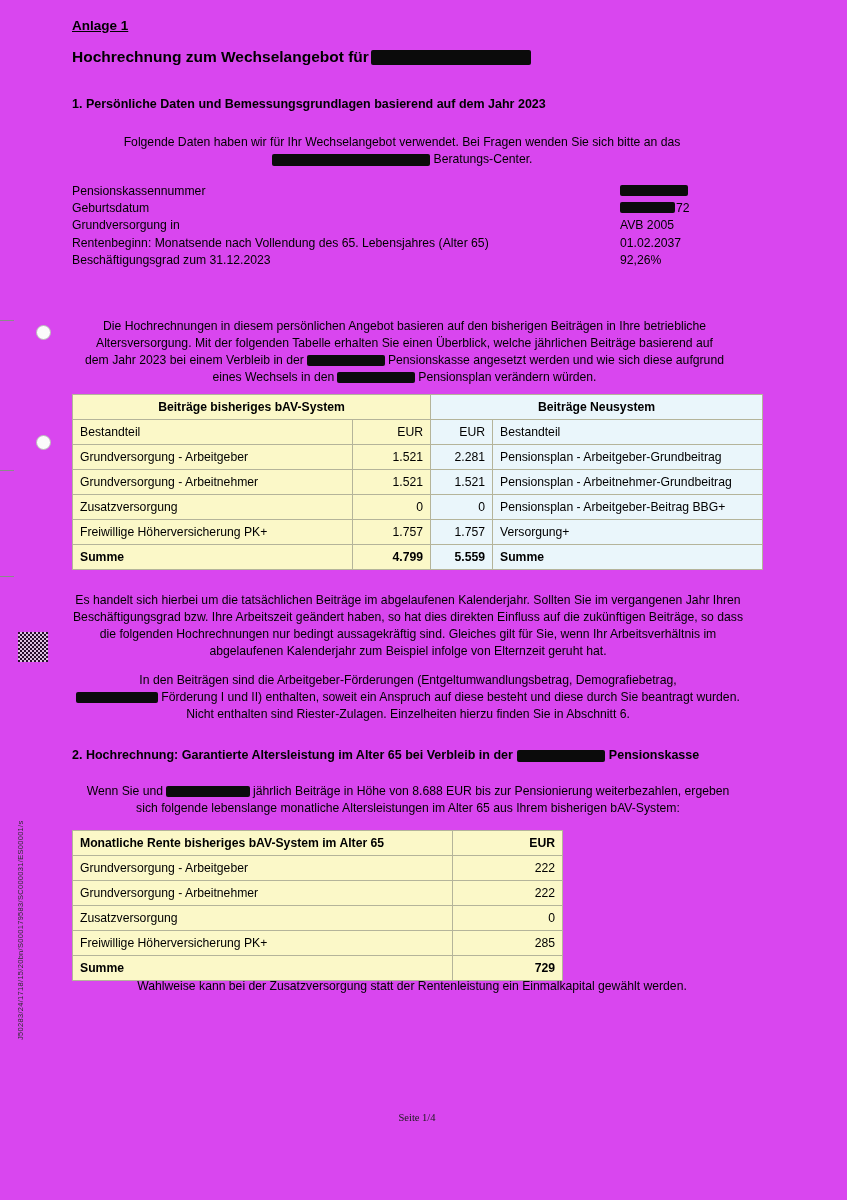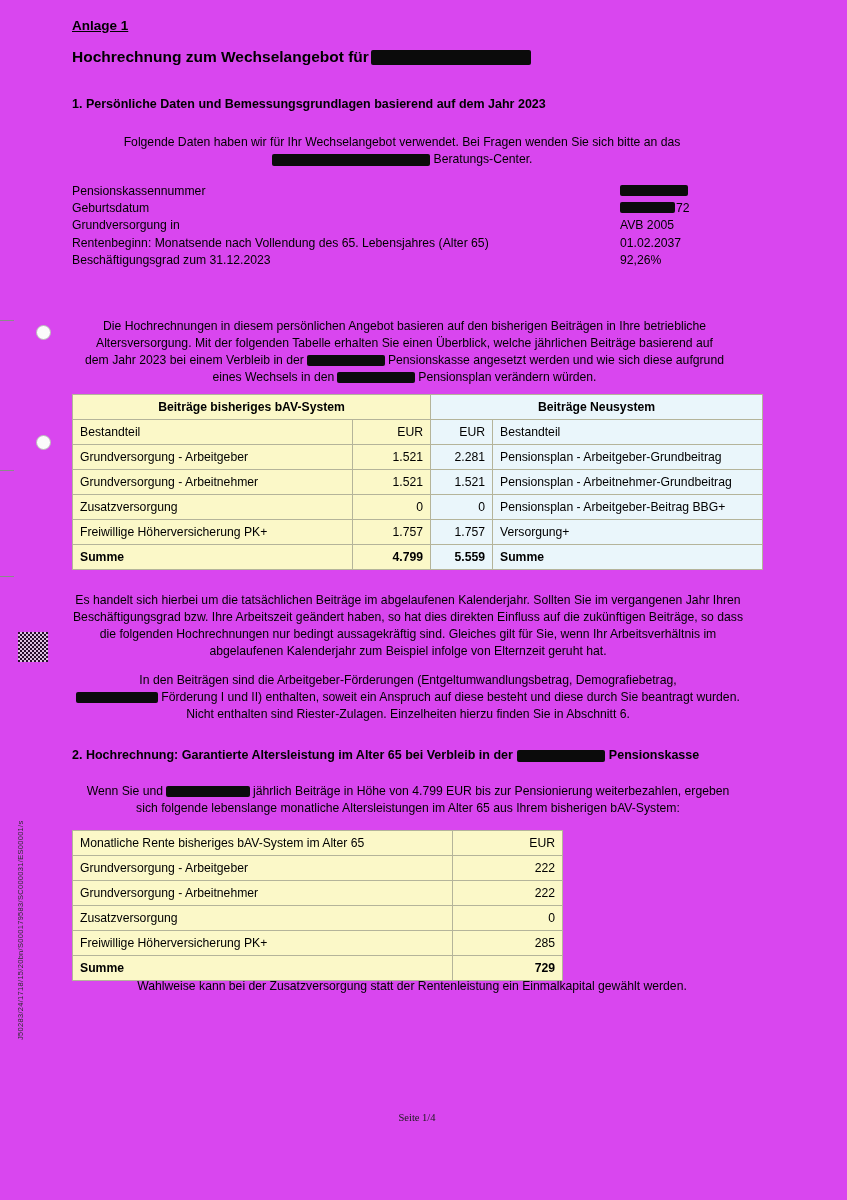--- a/index.html
+++ b/index.html
@@ -172,21 +172,21 @@
   .num    { text-align: right; }
   .sum-row td { font-weight: bold; }
 
   .t-rente {
     left: 0;
     top: 830px;
     width: 490px;
     table-layout: fixed;
   }
   .t-rente .hd {
-    font-weight: normal;
+    font-weight: bold;
     background: #fbf8c8;
   }
   .t-rente td { background: #fbf8c8; }
 
   .footer {
     position: absolute;
     left: 0;
     top: 1112px;
     width: 690px;
     text-align: center;
@@ -311,21 +311,21 @@
       <span>In den Beiträgen sind die Arbeitgeber-Förderungen (Entgeltumwandlungsbetrag, Demografiebetrag,</span><br>
       <span class="redact" style="width:82px;height:11px;margin-right:3px"></span><span>Förderung I und II) enthalten, soweit ein Anspruch auf diese besteht und diese durch Sie beantragt wurden.</span><br>
       <span>Nicht enthalten sind Riester-Zulagen. Einzelheiten hierzu finden Sie in Abschnitt 6.</span>
     </div>
 
     <div class="sec-head" id="sec2">
       <span>2. Hochrechnung: Garantierte Altersleistung im Alter 65 bei Verbleib in der</span><span class="redact" style="width:88px;height:12px;margin:0 4px"></span><span>Pensionskasse</span>
     </div>
 
     <div class="para" id="p-sec2">
-      <span>Wenn Sie und</span><span class="redact" style="width:84px;height:11px;margin:0 3px"></span><span>jährlich Beiträge in Höhe von 4.799 EUR bis zur Pensionierung weiterbezahlen, ergeben</span><br>
+      <span>Wenn Sie und</span><span class="redact" style="width:84px;height:11px;margin:0 3px"></span><span>jährlich Beiträge in Höhe von 8.688 EUR bis zur Pensionierung weiterbezahlen, ergeben</span><br>
       <span>sich folgende lebenslange monatliche Altersleistungen im Alter 65 aus Ihrem bisherigen bAV-System:</span>
     </div>
 
     <table class="t-rente">
       <colgroup>
           <col style="width:380px">
           <col style="width:110px">
         </colgroup>
       <tbody>
         <tr>

